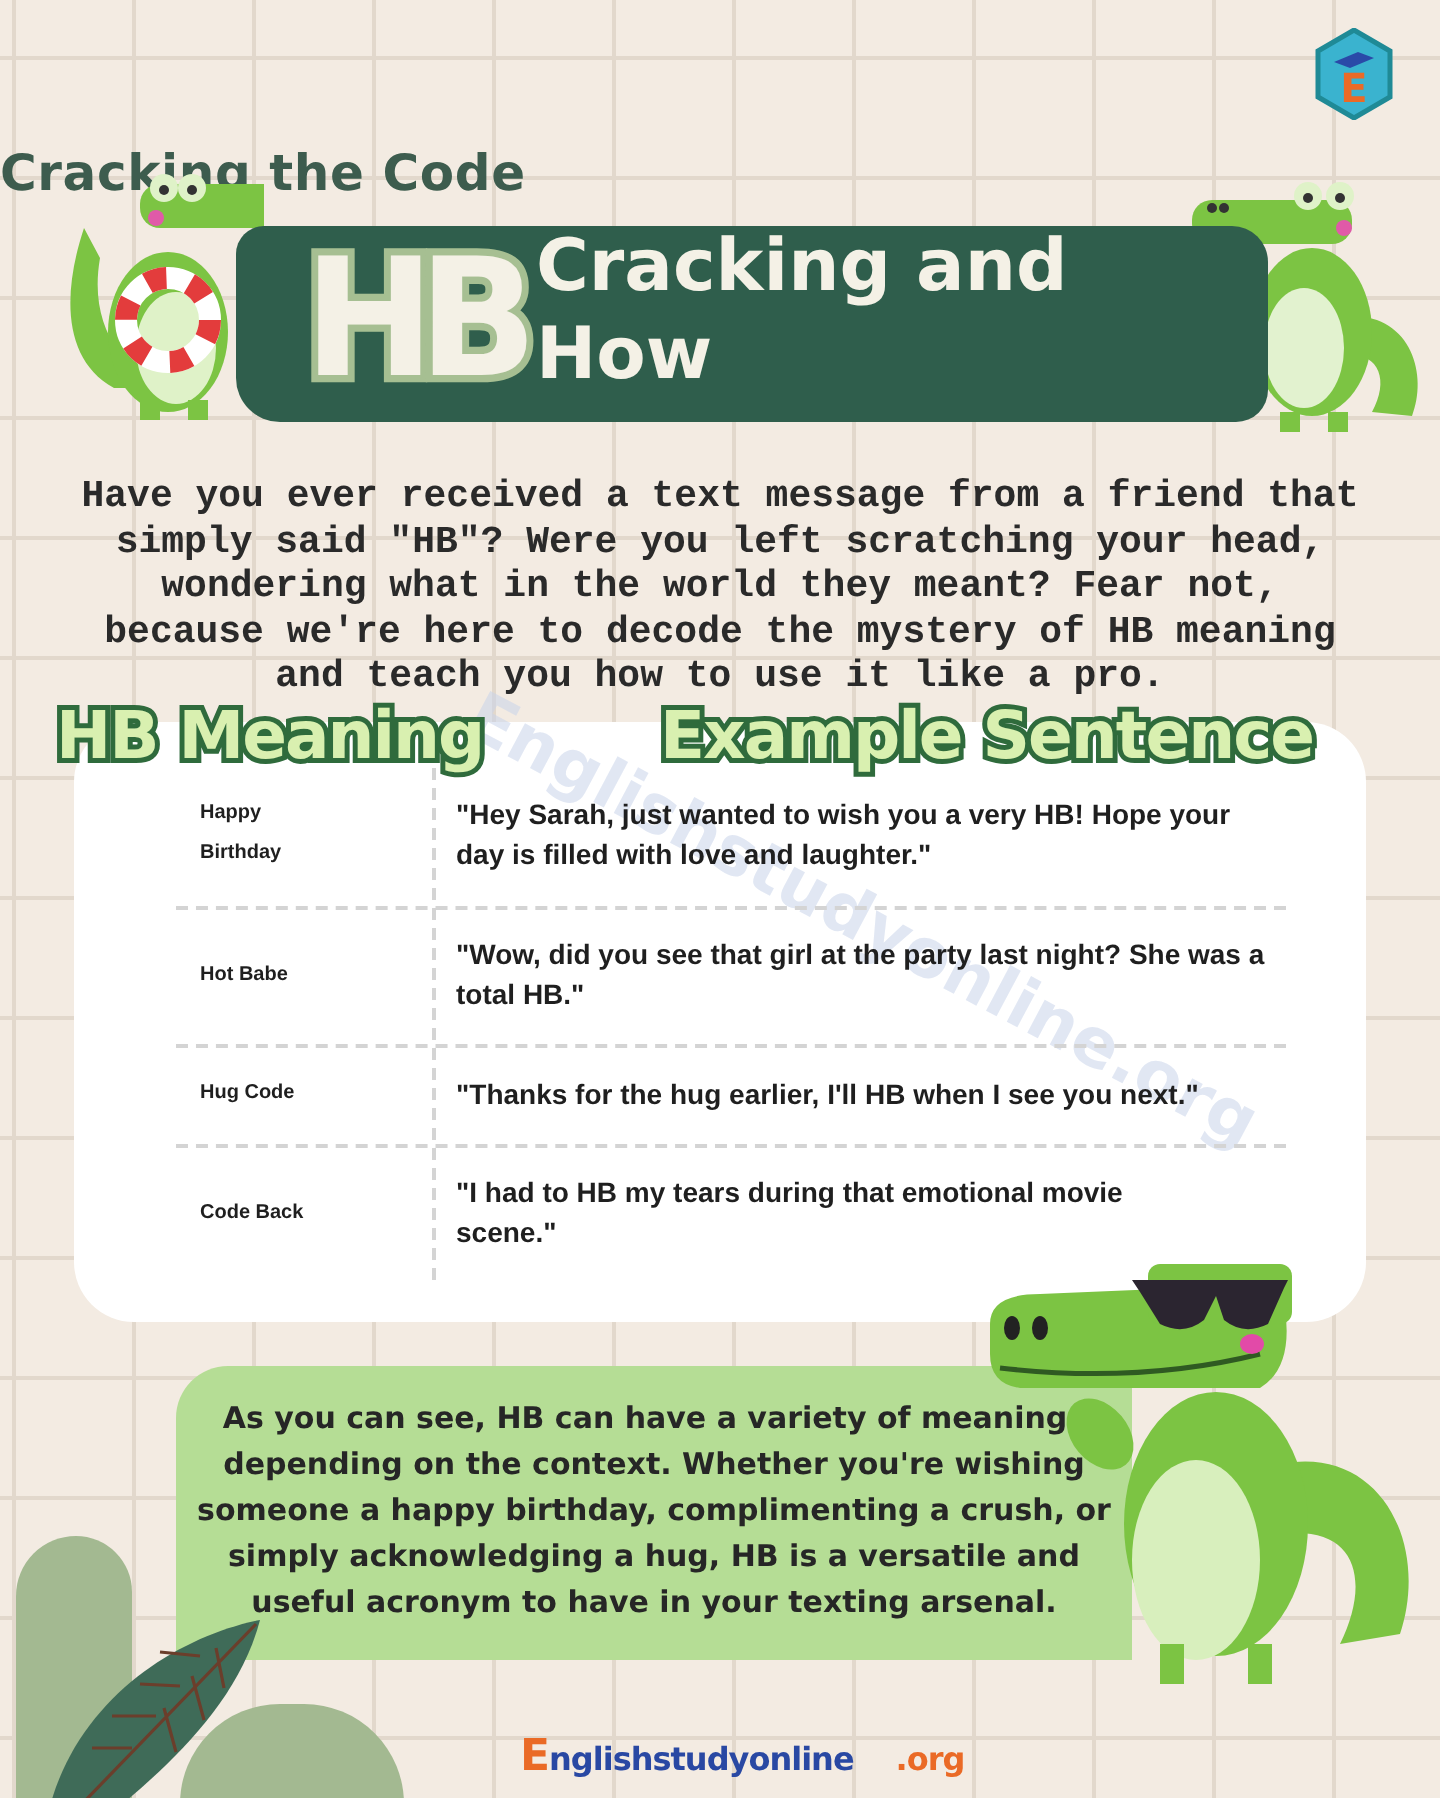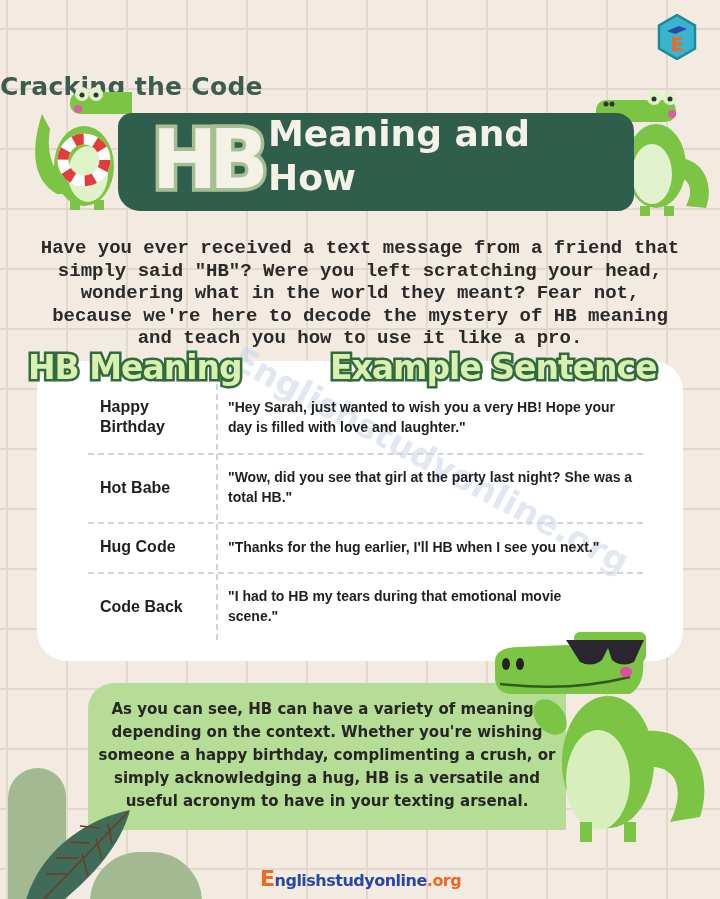--- a/index.html
+++ b/index.html
@@ -69,21 +69,21 @@
   .watermark {
     left: 210px; top: 440px; transform: rotate(28deg);
     font-family: "DejaVu Sans", sans-serif; font-weight: bold;
     font-size: 34px; color: #c9d4ea; opacity: 0.55; white-space: nowrap;
   }
 
   .row { position: absolute; left: 88px; width: 555px; }
   .row .meaning {
     position: absolute; left: 12px; width: 110px;
     font-family: "Liberation Sans", sans-serif; font-weight: bold;
-    font-size: 16px; line-height: 20px; color: #1f1f1f;
+    font-size: 10px; line-height: 20px; color: #1f1f1f;
   }
   .row .example {
     position: absolute; left: 140px; width: 410px;
     font-family: "Liberation Sans", sans-serif; font-weight: bold;
     font-size: 14px; line-height: 20px; color: #1f1f1f;
   }
   .sep {
     left: 88px; width: 555px; height: 0;
     border-top: 2px dashed #d4d4d4;
   }
@@ -104,21 +104,21 @@
   .leaf-back { left: 8px; top: 768px; width: 58px; height: 140px; background: #a3b991; border-radius: 30px 28px 0 0; }
   .leaf-back2 { left: 90px; top: 852px; width: 112px; height: 60px; background: #a3b991; border-radius: 50px 50px 0 0; }
 
   
   .footer-brand {
     left: 260px; top: 866px; width: 220px;
     font-family: "DejaVu Sans", sans-serif; font-weight: bold;
     font-size: 16px; color: #2948a3; letter-spacing: -0.5px;
   }
   .footer-brand .e { color: #ea6a26; font-size: 22px; }
-  .footer-brand .org { color: #ea6a26; }
+  .footer-brand .org { color: #ea6a26; padding-left: 21px; }
 </style>
 </head>
 <body>
 
 <svg class="abs logo-hex" viewBox="0 0 40 46">
   <polygon points="20,1 38,11.5 38,34.5 20,45 2,34.5 2,11.5" fill="#3ab3cf" stroke="#1f8a96" stroke-width="2.5"></polygon>
   <polygon points="10,17 22,12 30,15 18,20" fill="#2a4aa8"></polygon>
   <text x="20" y="37" text-anchor="middle" font-family="DejaVu Sans, sans-serif" font-weight="bold" font-size="20" fill="#ea6a26">E</text>
 </svg>
 
@@ -152,21 +152,21 @@
   <circle cx="76" cy="26" r="4" fill="#e05aa8"></circle>
   <circle cx="10" cy="16" r="2.5" fill="#333"></circle>
     <circle cx="16" cy="16" r="2.5" fill="#333"></circle>
   <rect x="44" y="118" width="10" height="10" fill="#7cc443"></rect>
     <rect x="68" y="118" width="10" height="10" fill="#7cc443"></rect>
 </svg>
 
 <div class="abs banner"></div>
 <div class="abs hb-big">HB</div>
 <div class="abs banner-title">
-  <div>Meaning and How</div>
+  <div>Cracking and How</div>
 </div>
 
 <div class="abs intro">Have you ever received a text message from a friend that simply said "HB"? Were you left scratching your head, wondering what in the world they meant? Fear not, because we're here to decode the mystery of HB meaning and teach you how to use it like a pro.</div>
 
 <div class="abs card"></div>
 <div class="abs watermark">Englishstudyonline.org</div>
 <div class="abs col-head col-head-1">HB Meaning</div>
 <div class="abs col-head col-head-2">Example Sentence</div>
 
 <div class="abs vdiv"></div>

